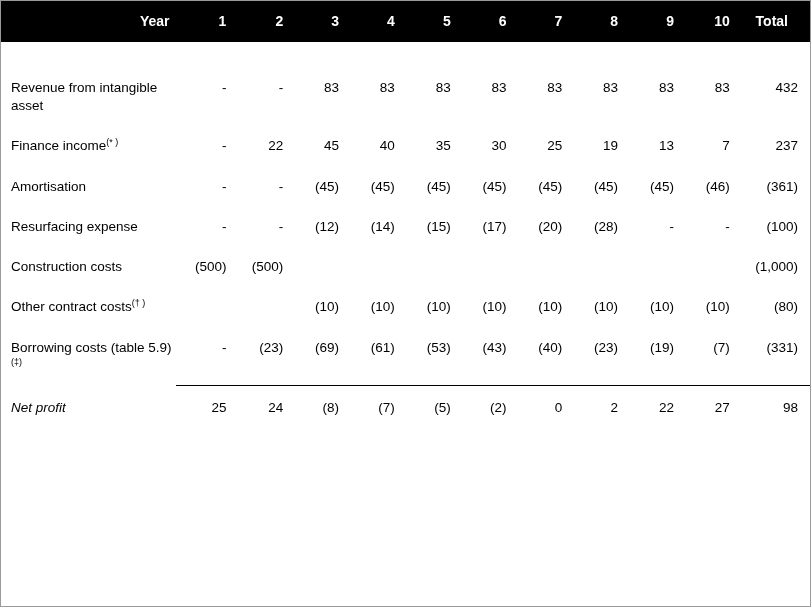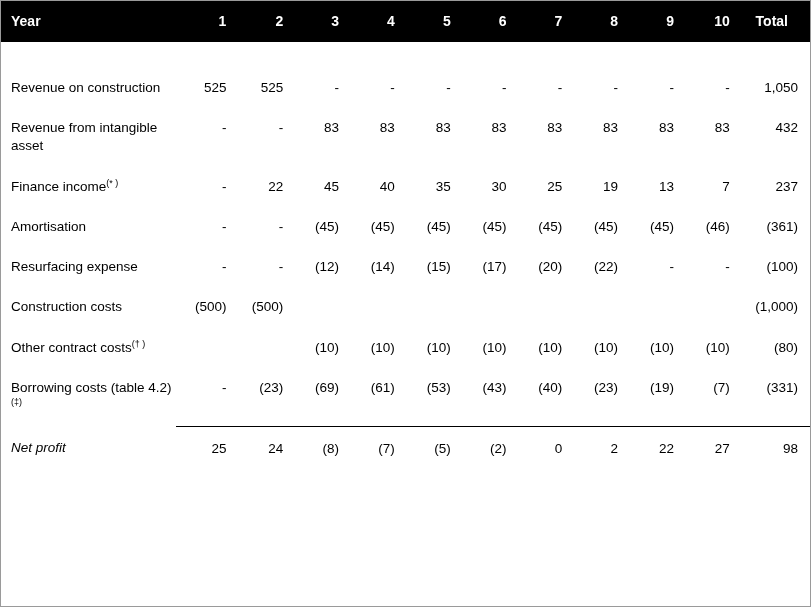--- a/index.html
+++ b/index.html
@@ -29,21 +29,21 @@
   table.fin thead th {
     background: #000000;
     color: #ffffff;
     font-weight: bold;
     font-size: 14px;
     padding: 12px 6px 13px 6px;
     vertical-align: middle;
     text-align: right;
   }
   table.fin thead th.lbl {
-    text-align: left;
+    text-align: right;
     padding-left: 10px;
   }
   table.fin thead th.total {
     padding-right: 22px;
   }
   table.fin tbody td {
     padding: 11px 6px 11px 6px;
     text-align: right;
     vertical-align: top;
     line-height: 1.35;
@@ -108,34 +108,20 @@
         <th>9</th>
         <th>10</th>
         <th class="total">Total</th>
       </tr>
     </thead>
     <tbody>
       <tr class="spacer-row">
         <td colspan="12"></td>
       </tr>
 
-      <tr>
-        <td class="lbl"><span>Revenue on construction</span><sup></sup></td>
-        <td>525</td>
-        <td>525</td>
-        <td>-</td>
-        <td>-</td>
-        <td>-</td>
-        <td>-</td>
-        <td>-</td>
-        <td>-</td>
-        <td>-</td>
-        <td>-</td>
-        <td class="total">1,050</td>
-      </tr>
 
       <tr>
         <td class="lbl"><span>Revenue from intangible asset</span><sup></sup></td>
         <td>-</td>
         <td>-</td>
         <td>83</td>
         <td>83</td>
         <td>83</td>
         <td>83</td>
         <td>83</td>
@@ -177,21 +163,21 @@
 
       <tr>
         <td class="lbl"><span>Resurfacing expense</span><sup></sup></td>
         <td>-</td>
         <td>-</td>
         <td>(12)</td>
         <td>(14)</td>
         <td>(15)</td>
         <td>(17)</td>
         <td>(20)</td>
-        <td>(22)</td>
+        <td>(28)</td>
         <td>-</td>
         <td>-</td>
         <td class="total">(100)</td>
       </tr>
 
       <tr>
         <td class="lbl"><span>Construction costs</span><sup></sup></td>
         <td>(500)</td>
         <td>(500)</td>
         <td></td>
@@ -214,21 +200,21 @@
         <td>(10)</td>
         <td>(10)</td>
         <td>(10)</td>
         <td>(10)</td>
         <td>(10)</td>
         <td>(10)</td>
         <td class="total">(80)</td>
       </tr>
 
       <tr>
-        <td class="lbl"><span>Borrowing costs (table 4.2)</span><sup>(‡)</sup></td>
+        <td class="lbl"><span>Borrowing costs (table 5.9)</span><sup>(‡)</sup></td>
         <td>-</td>
         <td>(23)</td>
         <td>(69)</td>
         <td>(61)</td>
         <td>(53)</td>
         <td>(43)</td>
         <td>(40)</td>
         <td>(23)</td>
         <td>(19)</td>
         <td>(7)</td>

